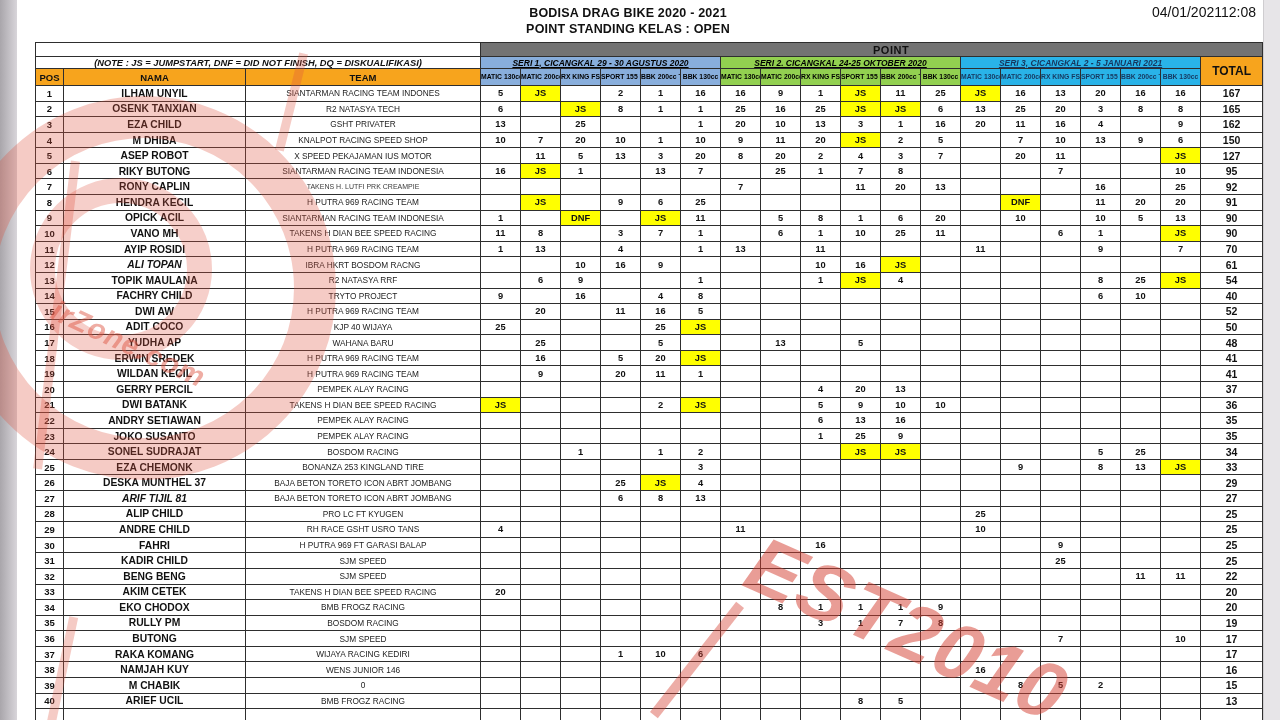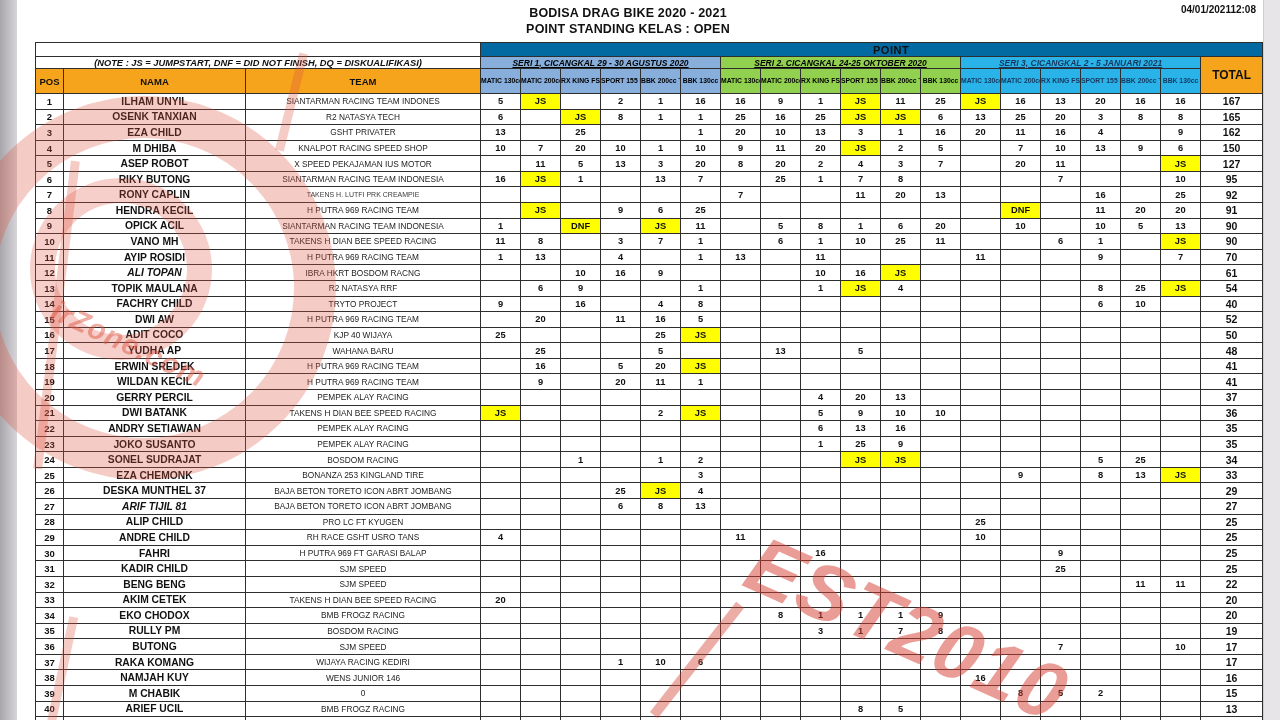--- a/index.html
+++ b/index.html
@@ -6,27 +6,27 @@
   body{
     width:1280px;height:720px;overflow:hidden;background:#ffffff;
     font-family:"Liberation Sans", sans-serif;position:relative;color:#111;
   }
   .edge-left{position:absolute;left:0;top:0;width:17px;height:720px;
     background:linear-gradient(90deg,#a9a6ab,#d8d5da);}
   .edge-right{position:absolute;left:1263px;top:0;width:17px;height:720px;
     background:#e7e5e8;border-left:1px solid #cfcdd0;}
   .titles{position:absolute;top:5px;left:0;width:1256px;text-align:center;
     font-weight:bold;font-size:12.5px;line-height:16px;letter-spacing:.2px;}
-  .timestamp{position:absolute;top:4px;right:24px;font-size:10px;font-weight:bold;}
+  .timestamp{position:absolute;top:4px;right:24px;font-size:14px;font-weight:normal;}
 
   table.standings{position:absolute;left:35px;top:42px;border-collapse:collapse;
     table-layout:fixed;width:1227px;z-index:1;background:#fff;}
   table.standings td{border:1px solid #2e2e2e;padding:0;text-align:center;
     vertical-align:middle;overflow:hidden;white-space:nowrap;}
-  tr.hr1{height:14px;} tr.hr2{height:12px;} tr.hr3{height:25px;}
+  tr.hr1{height:14px;} tr.hr2{height:12px;} tr.hr3{height:17px;}
   tbody tr{height:15.58px;}
   td.nb{border:none;background:#fff;}
   td.note-cell{border:none;border-bottom:1px solid #2e2e2e;text-align:left;
     font-weight:bold;font-style:italic;font-size:9.3px;padding-left:2px;}
   td.point-banner{font-weight:bold;font-size:11px;letter-spacing:.5px;
     border:2px solid #2e2e2e;border-bottom-width:1px;}
   td.series{font-weight:bold;font-style:italic;font-size:8.5px;text-decoration:underline;}
   td.total-head{font-weight:bold;font-size:12px;border-right:2px solid #2e2e2e;}
   td.subcol{font-weight:bold;font-size:6.8px;line-height:1.2;white-space:normal;
     padding:0 1px;}
@@ -92,21 +92,21 @@
       <col style="width: 40px;">
       <col style="width: 40px;">
       <col style="width: 40px;">
       <col style="width: 40px;">
       <col style="width: 40px;">
       <col style="width: 62px;">
     </colgroup>
   <thead>
       <tr class="hr1">
         <td class="nb" colspan="3"></td>
-        <td class="point-banner" colspan="19" style="background: #0369a1; padding-left: 39px;">POINT</td>
+        <td class="point-banner" colspan="19" style="background: #737373; padding-left: 39px;">POINT</td>
       </tr>
       <tr class="hr2">
         <td class="note-cell" colspan="3">(NOTE : JS = JUMPSTART, DNF = DID NOT FINISH, DQ = DISKUALIFIKASI)</td>
         <td class="series" colspan="6" style="background: rgb(136, 174, 220); color: rgb(0, 0, 0);">SERI 1, CICANGKAL 29 - 30 AGUSTUS 2020</td>
         <td class="series" colspan="6" style="background: rgb(146, 208, 80); color: rgb(0, 0, 0);">SERI 2. CICANGKAL 24-25 OKTOBER 2020</td>
         <td class="series" colspan="6" style="background: rgb(41, 179, 232); color: rgb(23, 55, 94);">SERI 3, CICANGKAL 2 - 5 JANUARI 2021</td>
         <td class="total-head" rowspan="2" style="background: rgb(247, 164, 29);">TOTAL</td>
       </tr>
       <tr class="hr3">
         <td class="lh first-col" style="background: rgb(247, 164, 29);">POS</td>

